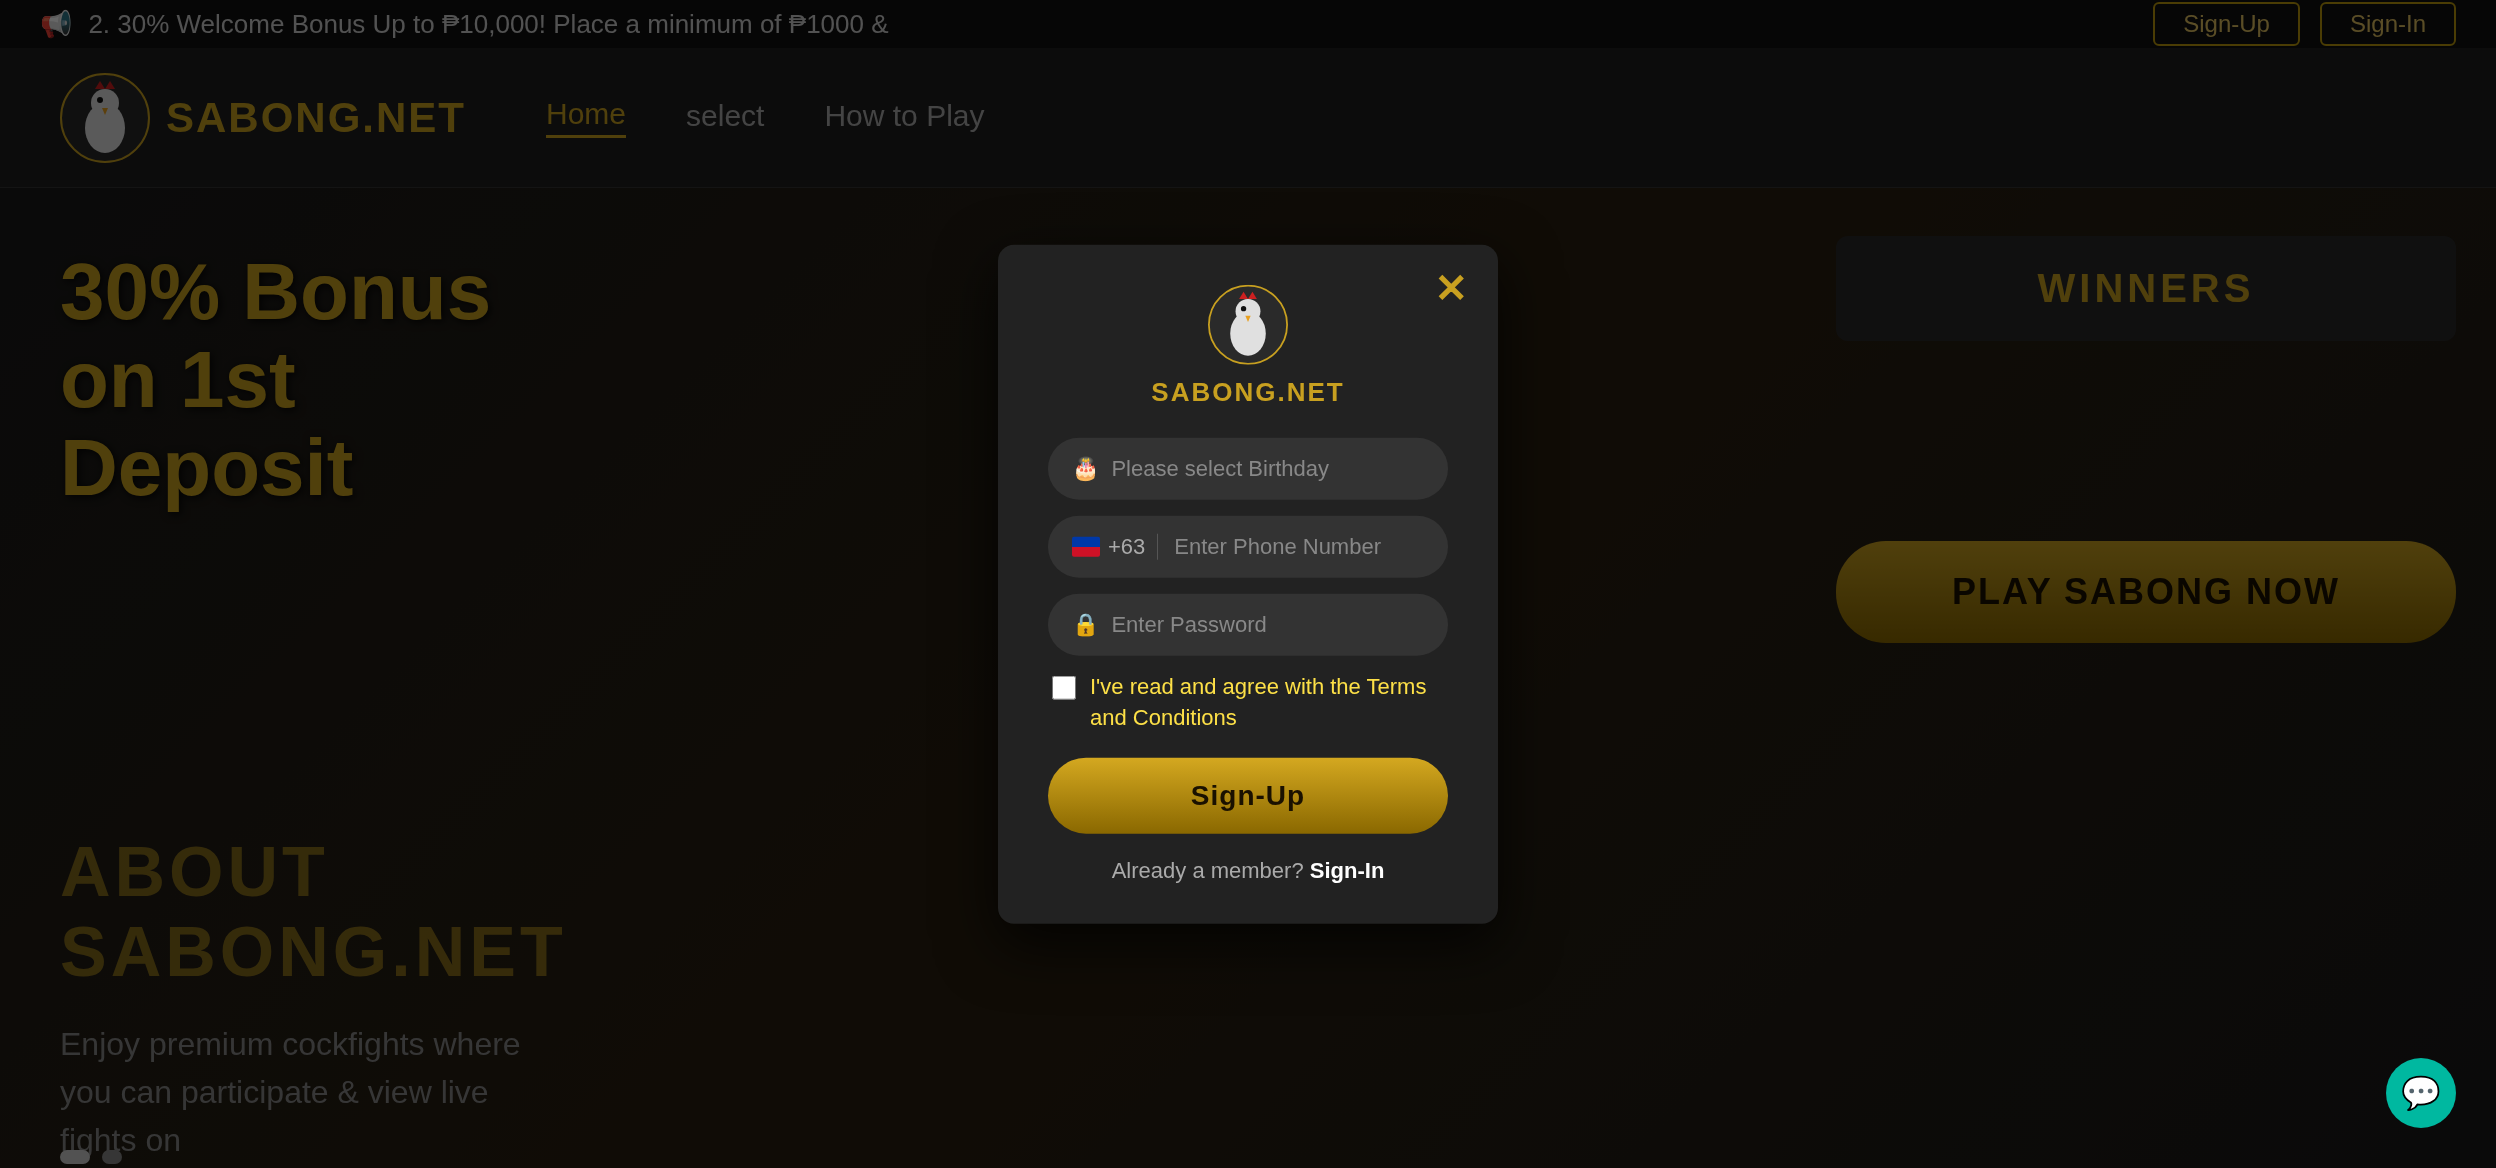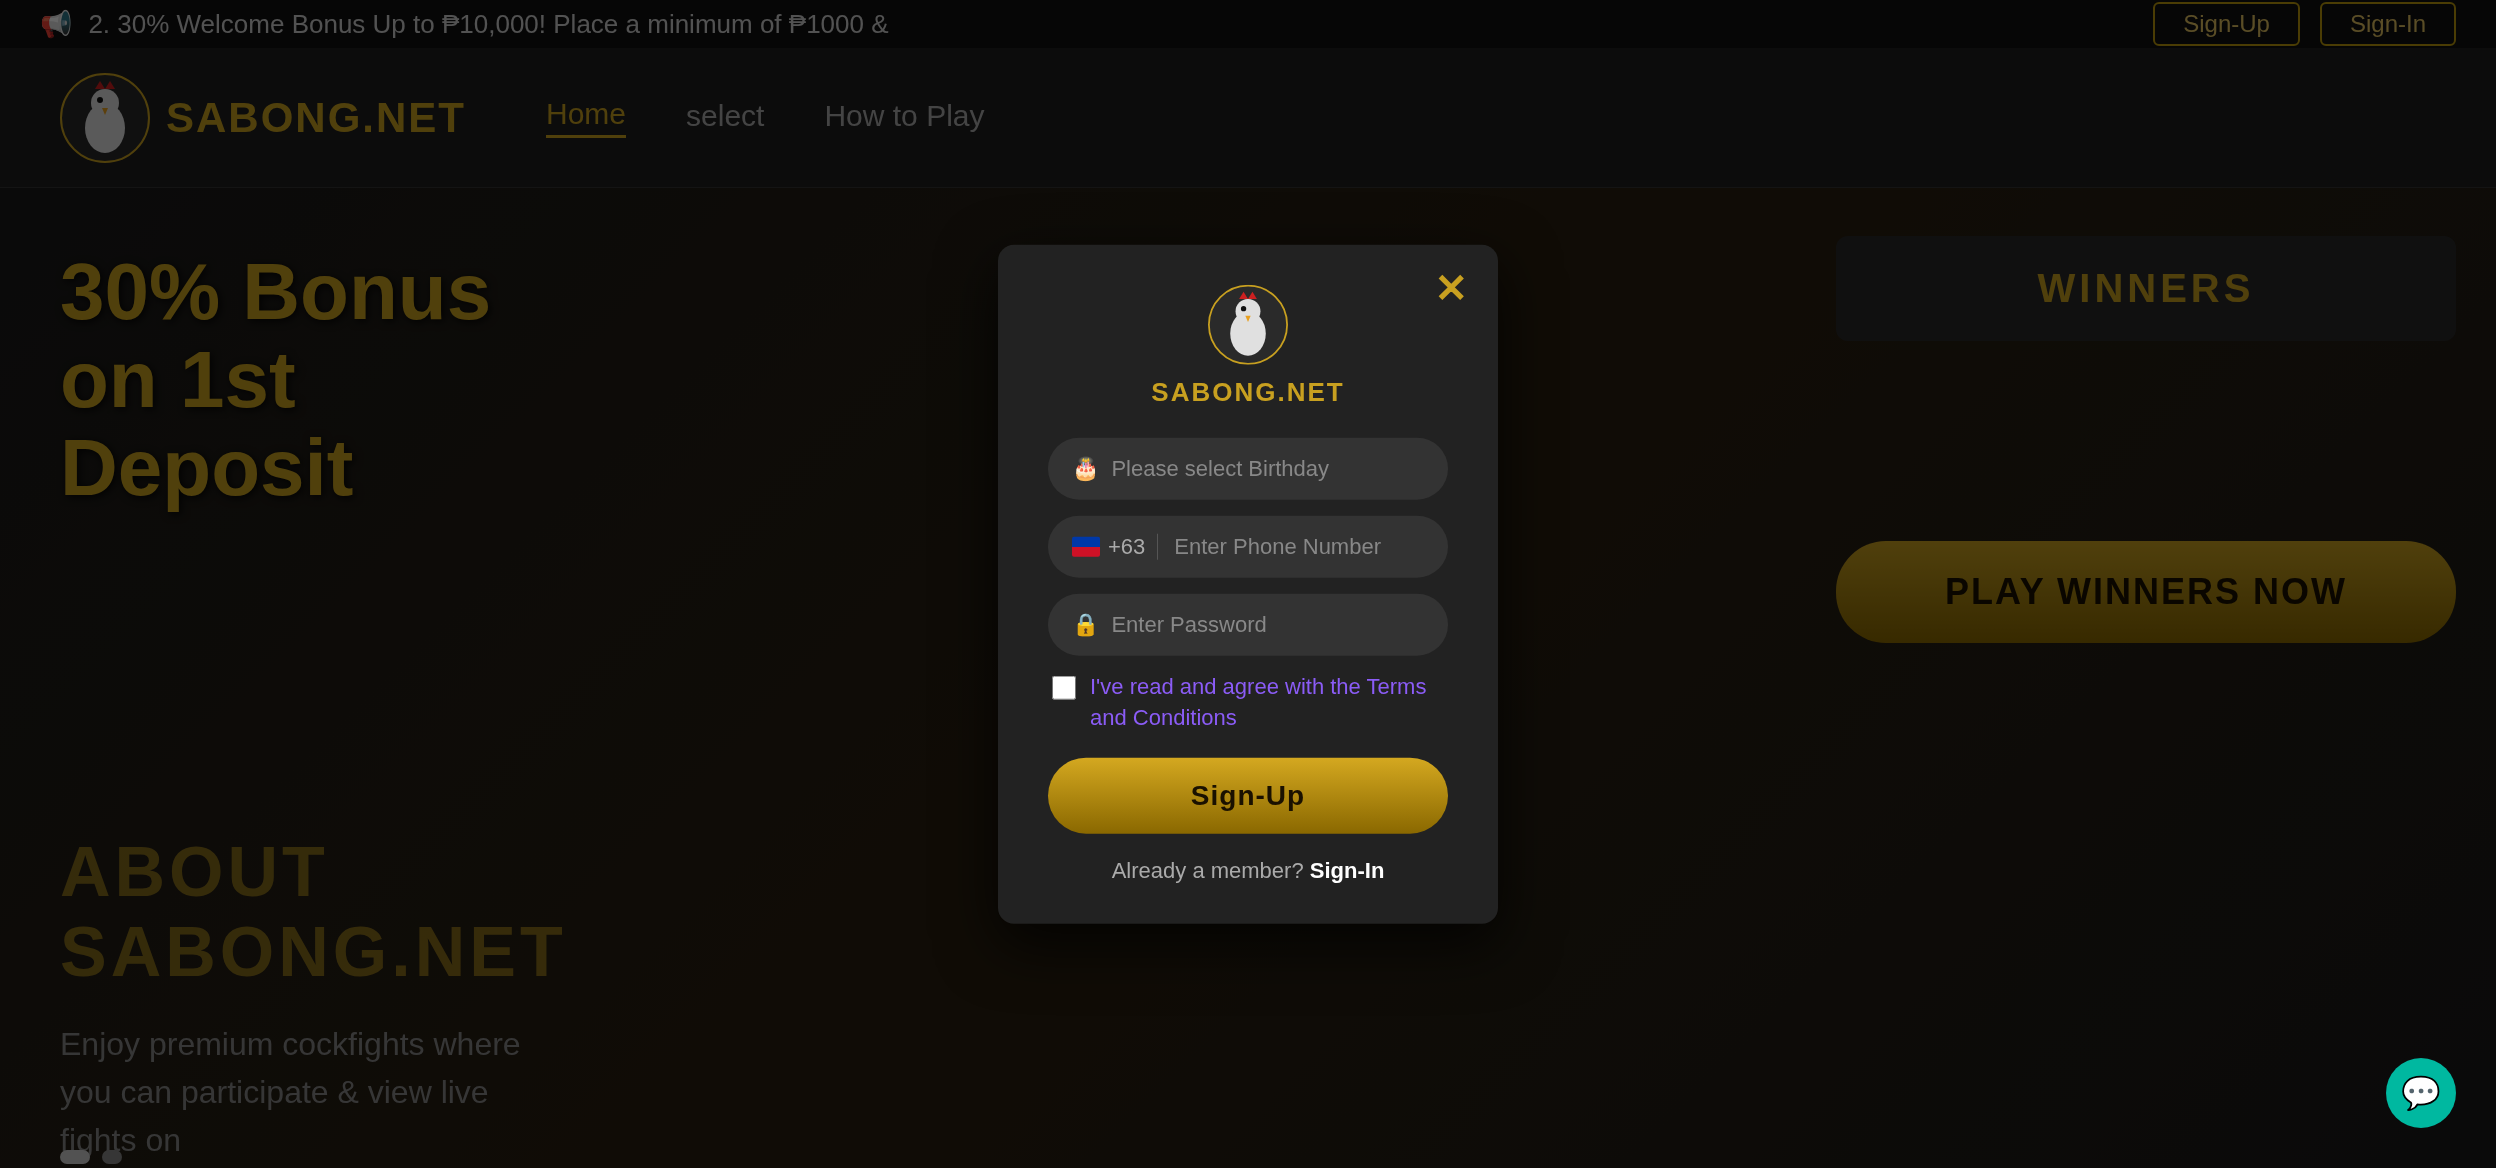--- a/index.html
+++ b/index.html
@@ -296,21 +296,21 @@
       padding: 0 4px;
     }
     .terms-checkbox {
       width: 24px;
       height: 24px;
       margin-top: 4px;
       cursor: pointer;
       flex-shrink: 0;
     }
     .terms-text {
-      color: #8b5cf6;
+      color: #fde047;
       font-size: 22px;
       line-height: 1.4;
     }
 
     .signup-btn {
       width: 100%;
       background: linear-gradient(to bottom, #d4a820, #8a6800);
       color: #1a1100;
       font-size: 28px;
       font-weight: bold;
@@ -424,21 +424,21 @@
       ABOUT<br>SABONG.NET
     </div>
     <div class="about-sub">Enjoy premium cockfights where you
 can participate &amp; view live fights on</div>
   </div>
 
   <div class="right-content">
     <div class="winners-box">
       <div class="winners-title">WINNERS</div>
     </div>
-    <button class="play-btn" style="margin-top:200px;">PLAY WINNERS NOW</button>
+    <button class="play-btn" style="margin-top:200px;">PLAY SABONG NOW</button>
   </div>
 </div>
 
 <div class="overlay"></div>
 
 <div class="modal">
   <button class="modal-close">✕</button>
 
   <div class="modal-logo">
     <svg width="80" height="80" viewBox="0 0 90 90" xmlns="http://www.w3.org/2000/svg">

